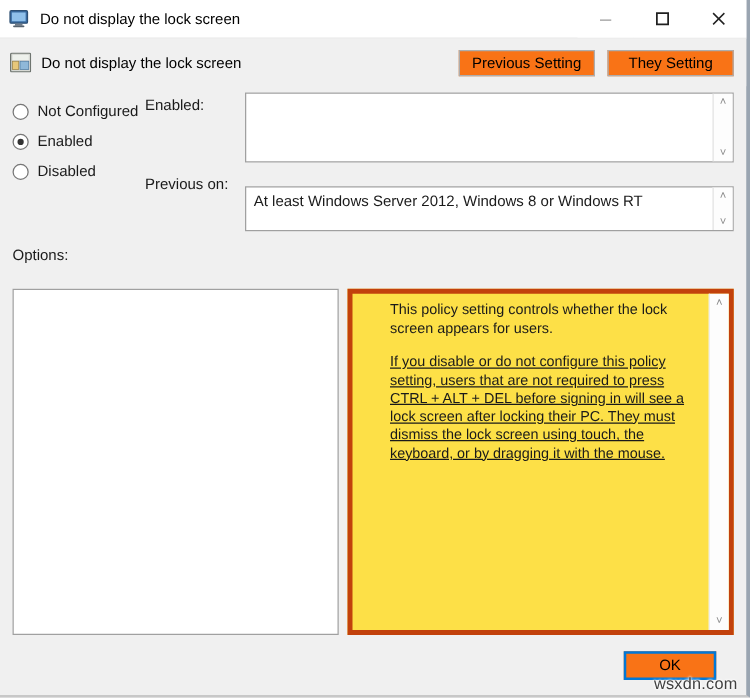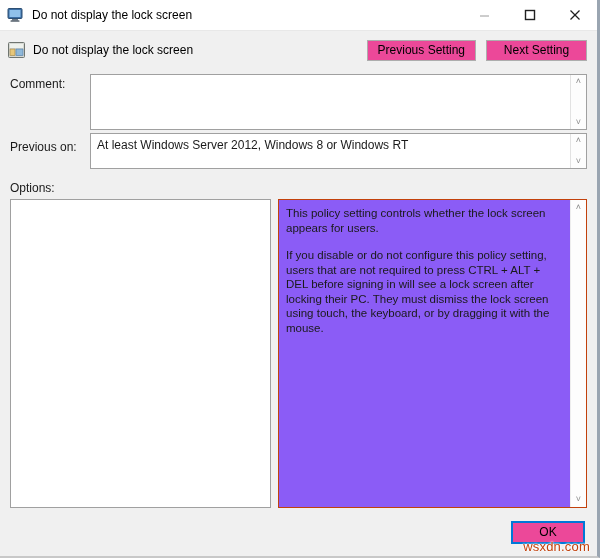--- a/index.html
+++ b/index.html
@@ -89,21 +89,21 @@
   .navbtns {
     display: flex;
     gap: 10px;
     flex: 0 0 auto;
     margin-right: 0px;
   }
   .btn {
     font-family: "Liberation Sans", sans-serif;
     font-size: 12px;
     color: #000;
-    background: #ec4899;
+    background: #f97316;
     border: 1px solid #adadad;
     height: 21px;
     line-height: 19px;
     padding: 0 10px;
     text-align: center;
     box-sizing: border-box;
     white-space: nowrap;
   }
   .btn.wide { min-width: 101px; }
 
@@ -161,21 +161,21 @@
     padding-top: 3px;
   }
   .boxwrap {
     flex: 1 1 auto;
     display: flex;
     border: 1px solid #a0a0a0;
     background: #fff;
     box-sizing: border-box;
   }
   .boxwrap.comment { height: 56px; }
-  .boxwrap.supported { height: 36px; margin-top: 3px; }
+  .boxwrap.supported { height: 36px; margin-top: 19px; }
   .boxtext {
     flex: 1 1 auto;
     padding: 4px 6px;
     font-size: 12px;
     color: #1a1a1a;
     line-height: 15px;
     overflow: hidden;
   }
   .vscroll {
     width: 16px;
@@ -193,21 +193,21 @@
     font-size: 9px;
     color: #8a8a8a;
     line-height: 9px;
     user-select: none;
   }
 
   
   .sectionlabels {
     flex: 0 0 auto;
     display: flex;
-    padding: 12px 10px 4px 10px;
+    padding: 12px 10px 20px 10px;
   }
   .sectionlabel {
     font-size: 12px;
     color: #1a1a1a;
   }
   .sl-options { width: 268px; flex: 0 0 auto; }
   .sl-help { flex: 1 1 auto; }
 
   
   .panels {
@@ -219,76 +219,77 @@
   }
   .options-panel {
     width: 261px;
     flex: 0 0 auto;
     background: #fff;
     border: 1px solid #a0a0a0;
     box-sizing: border-box;
   }
   .help-panel {
     flex: 1 1 auto;
-    background: #8b5cf6;
-    border: 1px solid #c2410c;
+    background: #fde047;
+    border: 4px solid #c2410c;
     box-sizing: border-box;
     display: flex;
     min-width: 0;
+    padding-left: 23px;
   }
   .help-text {
     flex: 1 1 auto;
     padding: 6px 8px 6px 7px;
     font-size: 11.5px;
     line-height: 14.5px;
     color: #1a1a1a;
     overflow: hidden;
   }
   .help-text p { margin: 0 0 13px 0; }
-  .help-text p:last-child { margin-bottom: 0; }
+  .help-text p:last-child { margin-bottom: 0; text-decoration: underline; }
   .help-scroll {
     width: 16px;
     flex: 0 0 auto;
     background: #fdfdfd;
     border-left: 1px solid #ededed;
     display: flex;
     flex-direction: column;
     justify-content: space-between;
     align-items: center;
     padding: 3px 0;
     box-sizing: border-box;
   }
 
   
   .footer {
     flex: 0 0 auto;
     height: 48px;
     display: flex;
     align-items: center;
     justify-content: flex-end;
-    padding-right: 12px;
+    padding-right: 24px;
     gap: 20px;
     position: relative;
   }
   .btn.footerbtn {
     width: 74px;
     height: 23px;
     line-height: 21px;
     padding: 0;
   }
   .btn.primary {
     border: 2px solid #0078d7;
     line-height: 19px;
   }
   .watermark {
     position: absolute;
     right: 7px;
     bottom: 2px;
     font-size: 13px;
-    color: #c2410c;
+    color: #404040;
     font-family: "Liberation Sans", sans-serif;
     letter-spacing: 0.2px;
     text-shadow: 0 0 2px #fff, 0 0 2px #fff, 0 0 3px #fff;
     pointer-events: none;
   }
 </style>
 </head>
 <body>
 
 <div class="window">
@@ -328,31 +329,45 @@
       <svg width="17" height="16" viewBox="0 0 17 16">
         <rect x="0.5" y="0.5" width="16" height="15" rx="1" fill="#d7d9d4" stroke="#6f7570" stroke-width="1"></rect>
         <rect x="2" y="2" width="13" height="4" fill="#eef1ec"></rect>
         <rect x="2" y="7" width="5" height="6.5" fill="#e7c77a" stroke="#9c8345" stroke-width="0.6"></rect>
         <rect x="8" y="7" width="7" height="6.5" fill="#8fb8d9" stroke="#4e7ba3" stroke-width="0.6"></rect>
       </svg>
     </span>
     <span class="header-title">Do not display the lock screen</span>
     <div class="navbtns">
       <div class="btn wide">Previous Setting</div>
-      <div class="btn wide">Next Setting</div>
+      <div class="btn wide">They Setting</div>
     </div>
   </div>
 
   <div class="topfields">
 
+    <div class="radios">
+      <div class="radio-row">
+        <span class="radio-mark"></span>
+        <span class="radio-label">Not Configured</span>
+      </div>
+      <div class="radio-row">
+        <span class="radio-mark checked"></span>
+        <span class="radio-label">Enabled</span>
+      </div>
+      <div class="radio-row">
+        <span class="radio-mark"></span>
+        <span class="radio-label">Disabled</span>
+      </div>
+    </div>
 
     <div class="fieldcol">
 
       <div class="fieldline">
-        <span class="fieldlabel">Comment:</span>
+        <span class="fieldlabel">Enabled:</span>
         <div class="boxwrap comment">
           <div class="boxtext"></div>
           <div class="vscroll">
             <span class="arrow">˄</span>
             <span class="arrow">˅</span>
           </div>
         </div>
       </div>
 
       <div class="fieldline">

